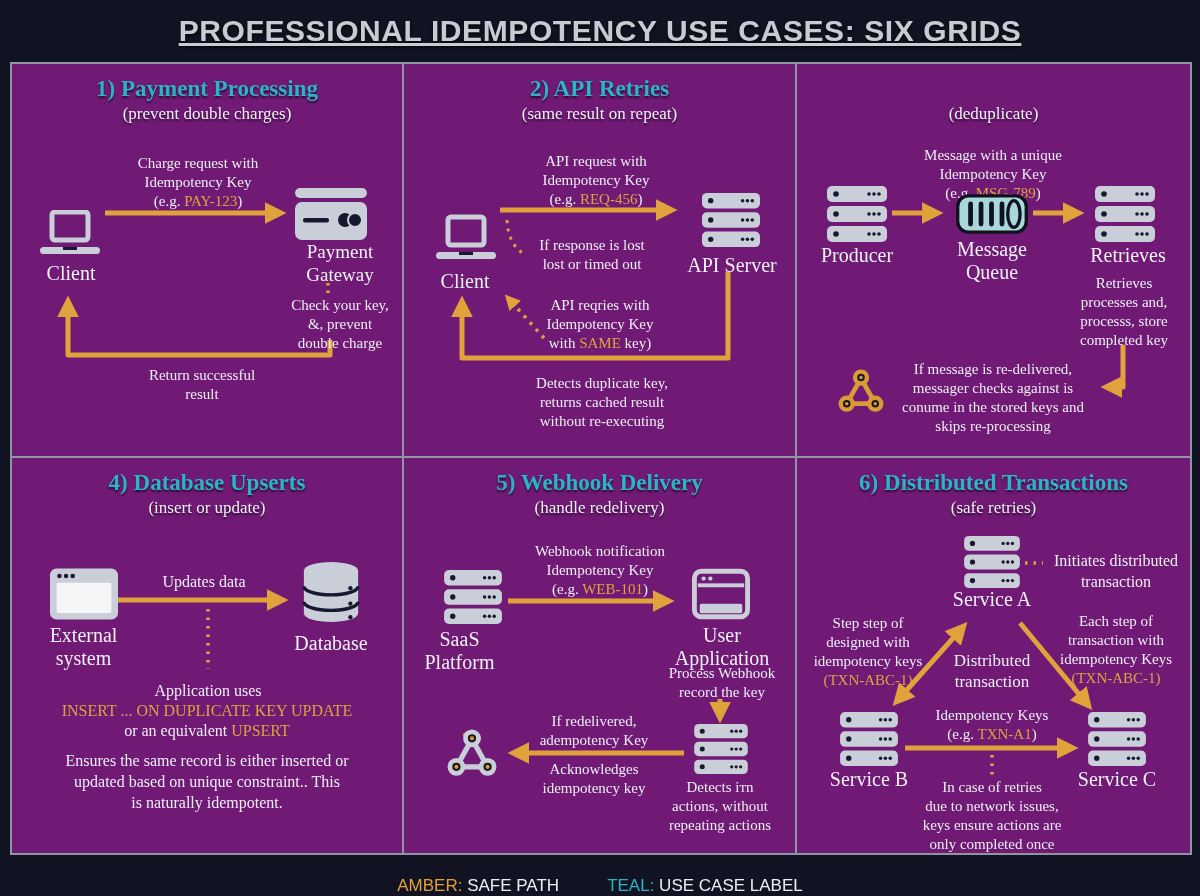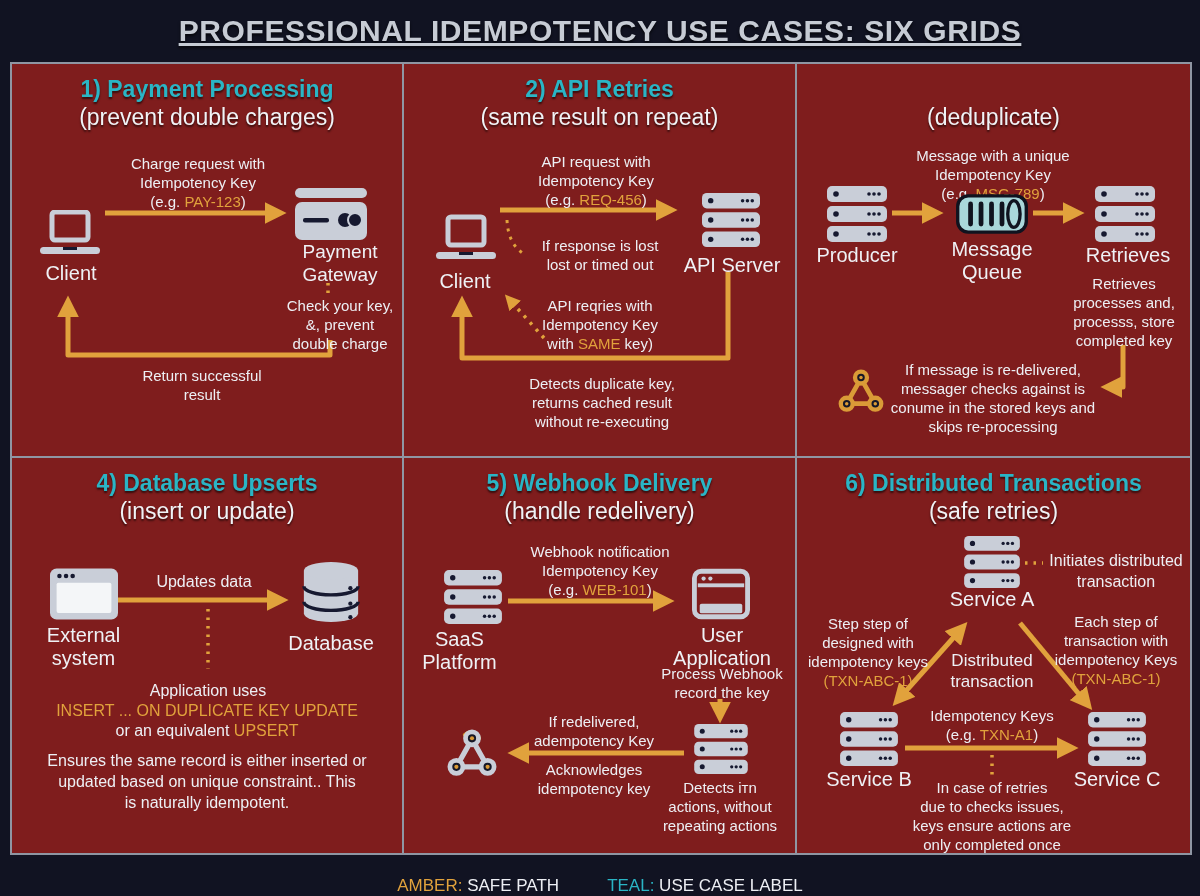--- a/index.html
+++ b/index.html
@@ -8,23 +8,23 @@
     background:#111322;color:#EDEFF4;
     font-family:"Liberation Sans",sans-serif;
   }
   .hdr{position:absolute;top:0;left:0;width:1200px;height:62px;display:flex;align-items:center;justify-content:center;}
   .hdr h1{margin:0;font-size:30px;font-weight:bold;color:#C6CBD4;letter-spacing:.6px;text-shadow:0 2px 3px rgba(0,0,0,.7);text-decoration:underline;}
   .grid{
     position:absolute;left:10px;top:62px;width:1182px;height:793px;
     display:grid;grid-template-columns:390px 391px 1fr;grid-template-rows:392px 1fr;
     gap:2px;background:#8F96A3;border:2px solid #8F96A3;box-sizing:border-box;
   }
-  .panel{position:relative;background:#7f1d1d;overflow:hidden;}
+  .panel{position:relative;background:#701a75;overflow:hidden;font-family:Liberation Serif, serif;}
   .ph{position:absolute;left:0;top:12px;width:100%;text-align:center;font-size:23px;font-weight:bold;color:#2AB5C5;text-shadow:0 2px 2px rgba(0,0,0,.6);}
-  .ps{position:absolute;left:0;top:40px;width:100%;text-align:center;font-size:23px;color:#F1F3F6;text-shadow:0 2px 2px rgba(0,0,0,.6);}
+  .ps{position:absolute;left:0;top:40px;width:100%;text-align:center;font-size:17px;color:#F1F3F6;text-shadow:0 2px 2px rgba(0,0,0,.6);}
   .note{position:absolute;text-align:center;font-size:15px;line-height:19px;color:#EDEFF4;}
   .nl{position:absolute;text-align:center;font-size:20px;line-height:23px;color:#EFF1F5;}
   .ln{display:block;}
   .amber{color:#E1A23C;}
   .tealc{color:#2AB5C5;}
   .icon{position:absolute;}
   .icon svg{display:block;width:100%;height:100%;}
   svg.arrows{position:absolute;inset:0;width:100%;height:100%;pointer-events:none;}
   .t16{font-size:16px;line-height:21px;}
   .t17{font-size:17px;line-height:21px;}
@@ -144,21 +144,21 @@
             <circle cx="47" cy="28" r="1.8"></circle>
             <circle cx="52" cy="28" r="1.8"></circle>
             <circle cx="42" cy="48" r="1.8"></circle>
             <circle cx="47" cy="48" r="1.8"></circle>
             <circle cx="52" cy="48" r="1.8"></circle>
           </g>
         </svg>
     </div>
     <div class="nl" style="left:278px;top:190px;width:100px;">API Server</div>
 
-    <div class="note" style="left:101px;top:172px;width:190px;">
+    <div class="note" style="left:93px;top:172px;width:190px;">
       <span class="ln">If response is lost</span>
       <span class="ln">lost or timed out</span>
     </div>
 
     <div class="note" style="left:96px;top:232px;width:200px;">
       <span class="ln">API reqries with</span>
       <span class="ln">Idempotency Key</span>
       <span class="ln"><span>with </span><span class="amber">SAME</span><span> key)</span></span>
     </div>
 
@@ -597,21 +597,21 @@
     </div>
     <div class="nl" style="left:272px;top:310px;width:96px;">Service C</div>
 
     <div class="note" style="left:115px;top:248px;width:160px;">
       <span class="ln">Idempotency Keys</span>
       <span class="ln"><span>(e.g. </span><span class="amber">TXN-A1</span><span>)</span></span>
     </div>
 
     <div class="note" style="left:95px;top:320px;width:200px;">
       <span class="ln">In case of retries</span>
-      <span class="ln">due to checks issues,</span>
+      <span class="ln">due to network issues,</span>
       <span class="ln">keys ensure actions are</span>
       <span class="ln">only completed once</span>
     </div>
   </div>
 
 </div>
 
 <div class="ftr">
   <div>
     <span class="amber">AMBER:</span>

